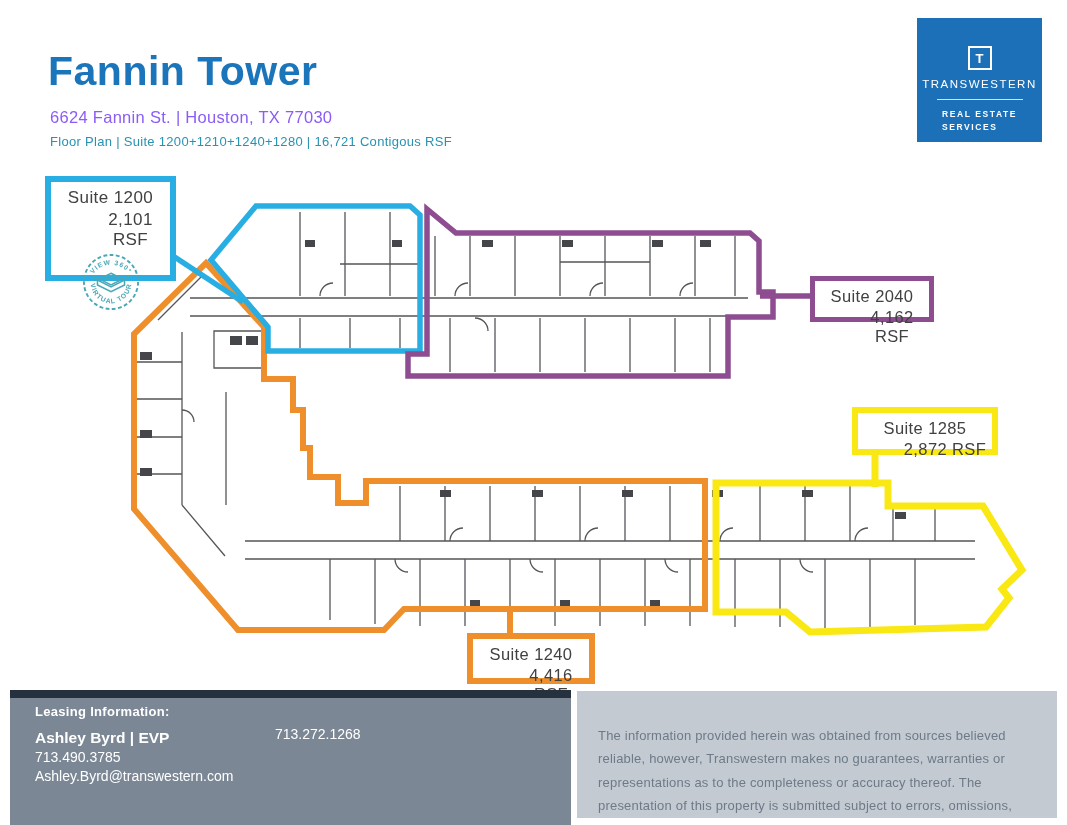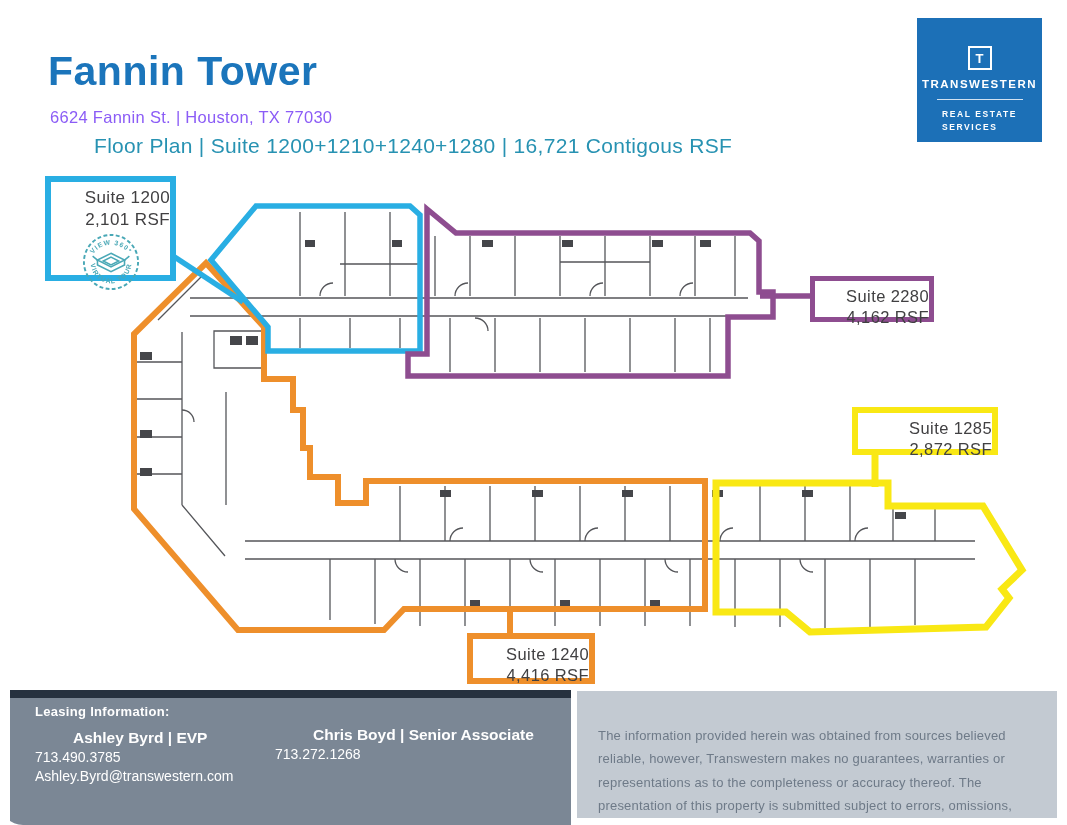--- a/index.html
+++ b/index.html
@@ -1,62 +1,62 @@
 <!DOCTYPE html>
 <html style="--title-blue: #1b75bb; --subtitle-teal: #2792b2; --logo-blue: #1c70b7; --suite-1200: #29aee3; --suite-1210: #8e4d90; --suite-1240: #ee8f2b; --suite-1285: #f9e814; --footer-navy: #26313f; --footer-slate: #7b8795; --footer-light: #c3cad2;"><head>
 <meta charset="utf-8">
 <style>
   html,body{margin:0;padding:0;background:#fff;}
   .page{position:relative;width:1067px;height:825px;background:#fff;overflow:hidden;
-        font-family:"Liberation Sans", sans-serif;color:#414042;border-radius:23px;}
+        font-family:"Liberation Sans", sans-serif;color:#414042;}
 
   
   .title{position:absolute;left:48px;top:48px;font-size:41px;font-weight:800;
          letter-spacing:.5px;color:var(--title-blue);}
   .address{position:absolute;left:50px;top:108px;font-size:16.5px;color:#8b5cf6;letter-spacing:.3px;}
-  .subtitle{position:absolute;left:50px;top:134px;font-size:21px;color:var(--subtitle-teal);letter-spacing:.3px;margin-left:44px;}
+  .subtitle{position:absolute;left:50px;top:134px;font-size:13px;color:var(--subtitle-teal);letter-spacing:.3px;}
 
   
   .logo{position:absolute;left:917px;top:18px;width:125px;height:124px;background:var(--logo-blue);
         display:flex;flex-direction:column;align-items:center;color:#fff;}
   .tbadge{margin-top:28px;width:20px;height:20px;border:2px solid #fff;display:flex;
           align-items:center;justify-content:center;font-size:13px;font-weight:700;}
-  .logo-name{margin-top:8px;font-size:11.5px;font-weight:700;letter-spacing:1.5px;}
+  .logo-name{margin-top:8px;font-size:11.5px;font-weight:400;letter-spacing:1.5px;}
   .logo-rule{margin-top:9px;width:86px;border-top:1px solid rgba(255,255,255,.8);}
   .logo-tag{margin-top:8px;font-size:8.5px;font-weight:700;letter-spacing:1.6px;line-height:1.5;}
 
   
   .plan-svg{position:absolute;left:0;top:0;}
   .wall{stroke:#55565a;stroke-width:1.3;fill:none;}
   .fixture{fill:#45464a;}
   .o1200{stroke:var(--suite-1200);stroke-width:5.5;fill:none;}
   .o1210{stroke:var(--suite-1210);stroke-width:5.5;fill:none;}
   .o1240{stroke:var(--suite-1240);stroke-width:6;fill:none;}
   .o1285{stroke:var(--suite-1285);stroke-width:7;fill:none;}
 
-  .suite-label{position:absolute;background:#fff;box-sizing:border-box;text-align:right;
+  .suite-label{position:absolute;background:#fff;box-sizing:border-box;text-align:center;
                font-size:16.5px;color:#414042;letter-spacing:.4px;}
   .suite-label .l1{margin-top:6px;}
-  .suite-label .l2{margin-top:2px;}
+  .suite-label .l2{margin-top:2px;margin-left:40px;}
   .lab-1200{left:45px;top:176px;width:131px;height:105px;border:6px solid var(--suite-1200);font-size:17px;}
   .lab-1210{left:810px;top:276px;width:124px;height:46px;border:5px solid var(--suite-1210);}
   .lab-1285{left:852px;top:407px;width:146px;height:48px;border:6px solid var(--suite-1285);}
   .lab-1240{left:467px;top:633px;width:128px;height:51px;border:6px solid var(--suite-1240);}
   .badge{display:block;margin:3px auto 0;cursor:pointer;}
   .stamp{stroke:#49a8b6;fill:none;}
   .stamp-text{fill:#49a8b6;font-size:7px;font-weight:700;letter-spacing:1px;font-family:"Liberation Sans",sans-serif;}
 
   
   .foot-navy{position:absolute;left:10px;top:690px;width:561px;height:8px;background:var(--footer-navy);}
   .foot-slate{position:absolute;left:10px;top:698px;width:561px;height:144px;background:var(--footer-slate);
               color:#ffffff;padding:0;box-sizing:border-box;}
   .leasing-h{position:absolute;left:25px;top:6px;font-size:13px;font-weight:700;letter-spacing:.3px;}
   .contact-col1{position:absolute;left:25px;top:30px;line-height:1.32;}
   .contact-col2{position:absolute;left:265px;top:27px;line-height:1.32;}
-  .c-name{font-size:15.5px;font-weight:700;margin-left:38px;}
+  .c-name{font-size:15.5px;font-weight:700;}
   .c-line{font-size:14px;font-weight:400;}
   .foot-light{position:absolute;left:577px;top:691px;width:480px;height:127px;background:var(--footer-light);box-sizing:border-box;}
   .disclaimer{position:absolute;left:21px;top:33px;width:430px;font-size:13px;line-height:1.8;
               color:#6e7a88;letter-spacing:.2px;}
 </style>
 </head>
 <body>
 
 <div class="page">
 
@@ -155,21 +155,21 @@
       <g class="stamp" stroke-width="1.6">
         <path d="M30,21 L44,28 L30,35 L16,28 Z"></path>
         <path d="M30,25 L38,29 L30,33 L22,29 Z"></path>
         <path d="M16,28 L16,33 L30,40 L44,33 L44,28"></path>
         <path d="M16,28 L11,24 M44,28 L49,24"></path>
       </g>
     </svg>
   </div>
 
   <div class="suite-label lab-1210">
-    <div class="l1">Suite 2280</div>
+    <div class="l1">Suite 2040</div>
     <div class="l2">4,162 RSF</div>
   </div>
 
   <div class="suite-label lab-1285">
     <div class="l1">Suite 1285</div>
     <div class="l2">2,872 RSF</div>
   </div>
 
   <div class="suite-label lab-1240">
     <div class="l1">Suite 1240</div>
@@ -179,21 +179,20 @@
   <div class="foot-navy"></div>
 
   <div class="foot-slate">
     <div class="leasing-h">Leasing Information:</div>
     <div class="contact-col1">
       <div class="c-name">Ashley Byrd | EVP</div>
       <div class="c-line">713.490.3785</div>
       <div class="c-line">Ashley.Byrd@transwestern.com</div>
     </div>
     <div class="contact-col2">
-      <div class="c-name">Chris Boyd | Senior Associate</div>
       <div class="c-line">713.272.1268</div>
     </div>
   </div>
 
   <div class="foot-light">
     <div class="disclaimer">The information provided herein was obtained from sources believed reliable, however, Transwestern makes no guarantees, warranties or representations as to the completeness or accuracy thereof. The presentation of this property is submitted subject to errors, omissions, change of price or conditions, prior to sale or lease, or withdrawal without notice. Copyright © 2023 Transwestern.</div>
   </div>
 
 </div>
 

